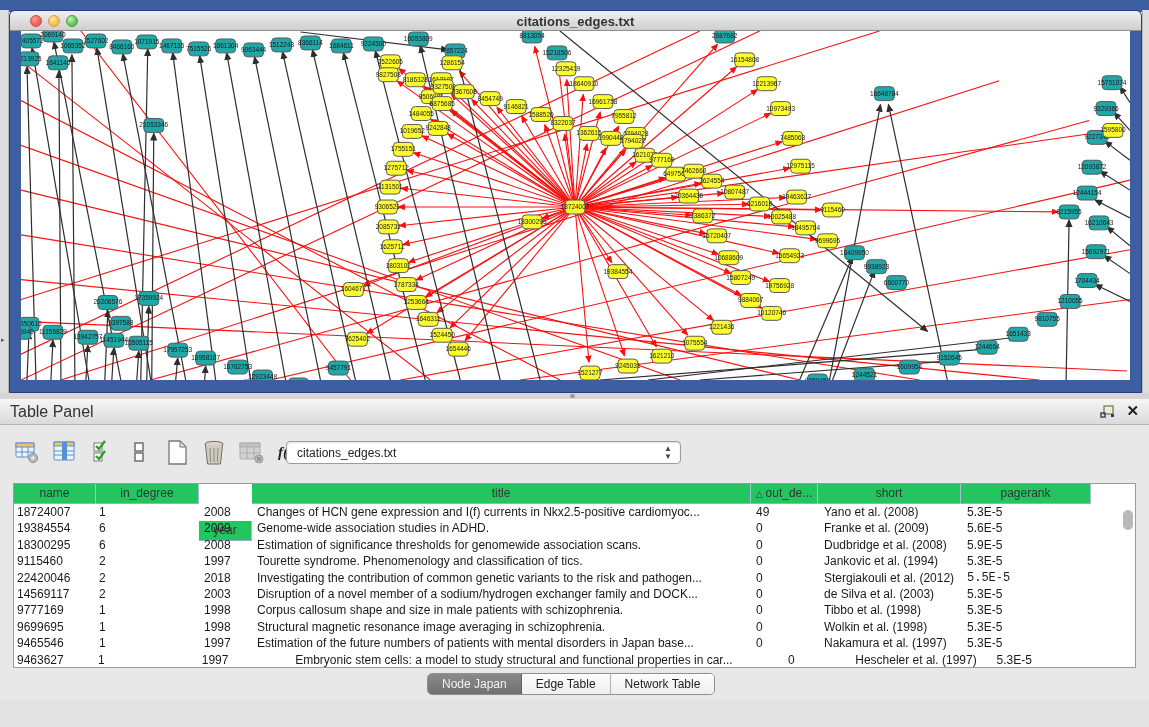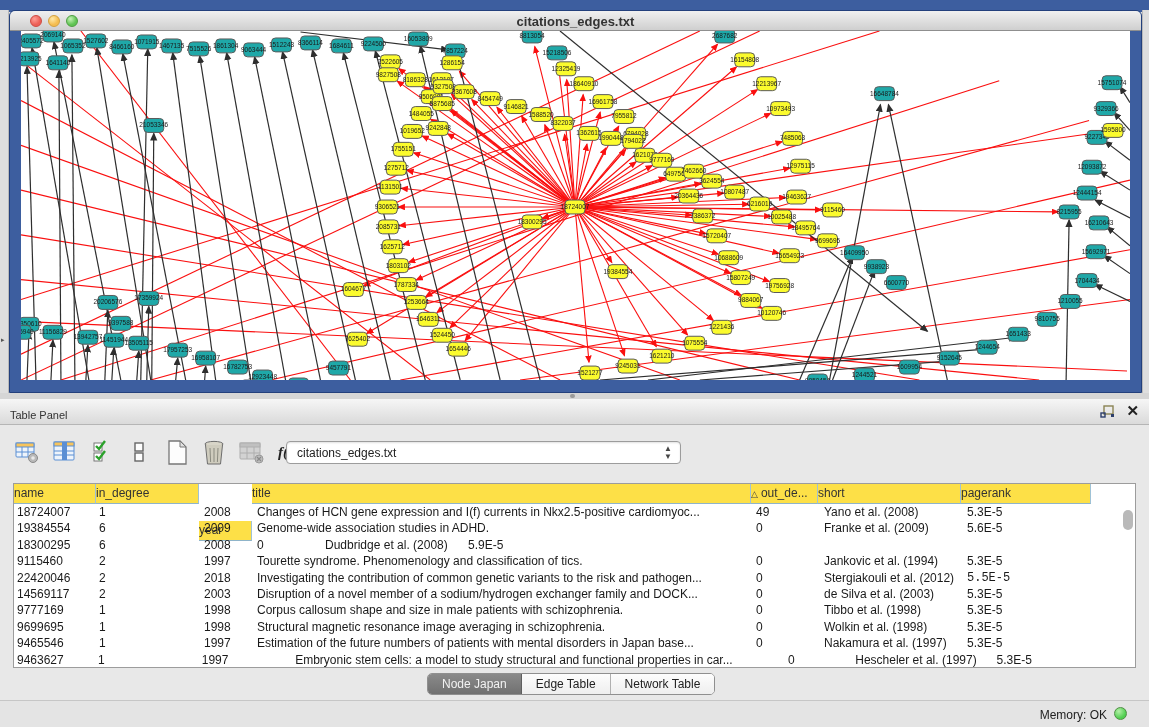--- a/index.html
+++ b/index.html
@@ -27,38 +27,38 @@
   .net-canvas svg { position:absolute; left:0; top:0; width:100%; height:100%; }
 
   
   .splitter { position:absolute; left:0; top:393px; width:1149px; height:6px; background:#d6d6d6; }
   .splitter .dot { position:absolute; left:570px; top:1px; width:5px; height:4px; background:#9a9a9a; border-radius:2px; }
 
   
   .table-panel { position:absolute; left:0; top:399px; width:1149px; height:301px; background:#e8e8e8; }
   .tp-header { position:absolute; left:0; top:0; width:1149px; height:26px;
     background:linear-gradient(#f6f6f6,#dadada); border-bottom:1px solid #b5b5b5; }
-  .tp-header .tp-title { position:absolute; left:10px; top:10px; font-size:11px; color:#333; }
+  .tp-header .tp-title { position:absolute; left:10px; top:4px; font-size:16px; color:#333; }
   .tp-float { position:absolute; right:34px; top:6px; width:15px; height:14px; }
   .tp-close { position:absolute; right:10px; top:3px; font-size:15px; font-weight:700; color:#222; }
 
   .tp-toolbar { position:absolute; left:12px; top:38px; height:36px; }
   .tbtn { display:inline-block; vertical-align:middle; width:30px; height:30px; margin-right:3px; text-align:center; }
   .tbtn svg { margin-top:3px; }
   .fx { font-family:"Liberation Serif", serif; font-style:italic; font-weight:700; font-size:15px; color:#222; line-height:30px; }
   .combo { position:absolute; left:274px; top:4px; width:395px; height:23px; background:#fff;
     border:1px solid #9c9c9c; border-radius:4px; box-shadow:inset 0 1px 2px rgba(0,0,0,.12); }
   .combo .val { position:absolute; left:10px; top:4px; font-size:12px; color:#222; }
   .combo .arrows { position:absolute; right:8px; top:3px; font-size:8px; color:#444; line-height:8px; }
 
   .grid { position:absolute; left:13px; top:84px; width:1123px; height:185px;
     background:#fff; border:1px solid #9c9c9c; }
   .g-head { position:absolute; left:0; top:0; height:20px; display:flex; }
-  .g-hcell { height:20px; background:#fde047; border-right:1px solid #9fc2d6; border-bottom:1px solid #8fb4c9;
-    font-size:12px; color:#333; text-align:left; line-height:19px; overflow:hidden; white-space:nowrap; }
+  .g-hcell { height:20px; background:#22c55e; border-right:1px solid #9fc2d6; border-bottom:1px solid #8fb4c9;
+    font-size:12px; color:#333; text-align:center; line-height:19px; overflow:hidden; white-space:nowrap; }
   .g-hcell .sort { font-size:9px; color:#444; margin-right:3px; }
   .g-rows { position:absolute; left:0; top:20px; right:16px; bottom:0; overflow:hidden; }
   .g-row { display:flex; height:16.4px; }
   .g-cell { font-size:12px; color:#1a1a1a; line-height:16px; white-space:nowrap; overflow:hidden; }
   .vscroll { position:absolute; right:2px; top:26px; width:10px; height:152px; }
   .vthumb { position:absolute; left:0; top:0; width:10px; height:20px; background:#b9b9b9; border-radius:5px; }
 
   .tab-bar { position:absolute; left:427px; top:274px; height:22px; display:flex;
     border:1px solid #8f8f8f; border-radius:5px; overflow:hidden; background:#fdfdfd; }
   .tab { height:22px; padding:0 14px; font-size:12px; line-height:21px; color:#222;
@@ -890,20 +890,21 @@
             <div class="g-cell" style="width: 53px; padding-left: 5px;">2009</div>
             <div class="g-cell" style="width: 499px; padding-left: 5px;">Genome-wide association studies in ADHD.</div>
             <div class="g-cell" style="width: 67px; padding-left: 5px;">0</div>
             <div class="g-cell" style="width: 143px; padding-left: 6px;">Franke et al. (2009)</div>
             <div class="g-cell" style="width: 130px; padding-left: 6px;">5.6E-5</div>
           </div>
           <div class="g-row">
             <div class="g-cell" style="width: 82px; padding-left: 3px;">18300295</div>
             <div class="g-cell" style="width: 103px; padding-left: 3px;">6</div>
             <div class="g-cell" style="width: 53px; padding-left: 5px;">2008</div>
+            <div class="g-cell" style="width: 499px; padding-left: 5px;">Estimation of significance thresholds for genomewide association scans.</div>
             <div class="g-cell" style="width: 67px; padding-left: 5px;">0</div>
             <div class="g-cell" style="width: 143px; padding-left: 6px;">Dudbridge et al. (2008)</div>
             <div class="g-cell" style="width: 130px; padding-left: 6px;">5.9E-5</div>
           </div>
           <div class="g-row">
             <div class="g-cell" style="width: 82px; padding-left: 3px;">9115460</div>
             <div class="g-cell" style="width: 103px; padding-left: 3px;">2</div>
             <div class="g-cell" style="width: 53px; padding-left: 5px;">1997</div>
             <div class="g-cell" style="width: 499px; padding-left: 5px;">Tourette syndrome. Phenomenology and classification of tics.</div>
             <div class="g-cell" style="width: 67px; padding-left: 5px;">0</div>
@@ -970,18 +971,14 @@
         </div>
     </div>
 
     <div class="tab-bar" id="tab-bar">
         <div class="tab sel">Node Japan</div>
         <div class="tab">Edge Table</div>
         <div class="tab">Network Table</div>
       </div>
   </div>
 
-  <div class="statusbar">
-    <span class="mem-label">Memory: OK</span>
-    <span class="mem-dot"></span>
-  </div>
 
 </div>
 
 </body></html>

